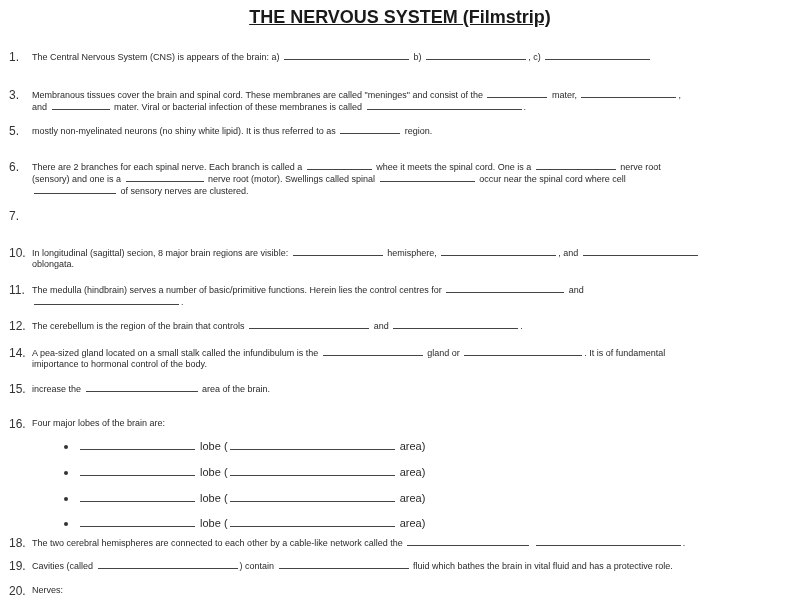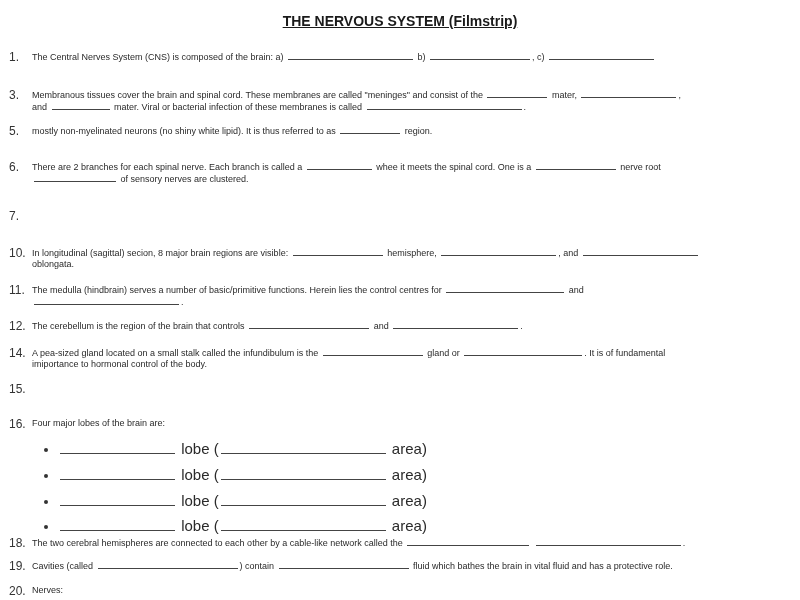--- a/index.html
+++ b/index.html
@@ -3,61 +3,62 @@
 <meta charset="utf-8">
 <style>
   html, body { margin: 0; padding: 0; }
   body {
     width: 800px; height: 600px; overflow: hidden;
     background: #ffffff; color: #222222;
     font-family: "Liberation Sans", sans-serif;
     position: relative;
   }
   .title {
-    position: absolute; top: 13px; left: 0; width: 800px;
-    text-align: center; font-weight: bold; font-size: 14px;
+    position: absolute; top: 7px; left: 0; width: 800px;
+    text-align: center; font-weight: bold; font-size: 18px;
     text-decoration: underline; color: #1a1a1a;
   }
   .q { position: absolute; left: 0; width: 800px; font-size: 9px; line-height: 12px; color: #2a2a2a; }
   .num { position: absolute; left: 9px; font-size: 12px; color: #333; top: 1px; }
   .body { position: absolute; left: 32px; width: 720px; }
   .line { white-space: nowrap; display: block; height: 12px; }
   .blank { display: inline-block; border-bottom: 1px solid #444; height: 9px; vertical-align: baseline; margin: 0 2px; }
-  .bullet-row { position: absolute; left: 44px; font-size: 15px; color: #2a2a2a; white-space: nowrap; }
+  .bullet-row { position: absolute; left: 64px; font-size: 11px; color: #2a2a2a; white-space: nowrap; }
   .dot { display: inline-block; width: 4px; height: 4px; border-radius: 50%; background: #333; margin-right: 10px; vertical-align: middle; }
 </style>
 </head>
 <body>
 
 <div class="title">THE NERVOUS SYSTEM (Filmstrip)</div>
 
 <div id="questions">
     <div class="q" style="top: 50px;">
       <span class="num">1.</span>
       <div class="body">
-        <span class="line"><span>The Central Nerves System (CNS) is composed of the brain: a) </span><span class="blank" style="width: 125px;"></span><span> b) </span><span class="blank" style="width: 100px;"></span><span>, c) </span><span class="blank" style="width: 105px;"></span></span>
+        <span class="line"><span>The Central Nervous System (CNS) is appears of the brain: a) </span><span class="blank" style="width: 125px;"></span><span> b) </span><span class="blank" style="width: 100px;"></span><span>, c) </span><span class="blank" style="width: 105px;"></span></span>
       </div>
     </div>
     <div class="q" style="top: 88px;">
       <span class="num">3.</span>
       <div class="body">
         <span class="line"><span>Membranous tissues cover the brain and spinal cord. These membranes are called "meninges" and consist of the </span><span class="blank" style="width: 60px;"></span><span> mater, </span><span class="blank" style="width: 95px;"></span><span>,</span></span>
         <span class="line"><span>and </span><span class="blank" style="width: 58px;"></span><span> mater. Viral or bacterial infection of these membranes is called </span><span class="blank" style="width: 155px;"></span><span>.</span></span>
       </div>
     </div>
     <div class="q" style="top: 124px;">
       <span class="num">5.</span>
       <div class="body">
         <span class="line"><span>mostly non-myelinated neurons (no shiny white lipid). It is thus referred to as </span><span class="blank" style="width: 60px;"></span><span> region.</span></span>
       </div>
     </div>
     <div class="q" style="top: 160px;">
       <span class="num">6.</span>
       <div class="body">
         <span class="line"><span>There are 2 branches for each spinal nerve. Each branch is called a </span><span class="blank" style="width: 65px;"></span><span> whee it meets the spinal cord. One is a </span><span class="blank" style="width: 80px;"></span><span> nerve root</span></span>
+        <span class="line"><span>(sensory) and one is a </span><span class="blank" style="width: 78px;"></span><span> nerve root (motor). Swellings called spinal </span><span class="blank" style="width: 95px;"></span><span> occur near the spinal cord where cell</span></span>
         <span class="line"><span class="blank" style="width: 82px;"></span><span> of sensory nerves are clustered.</span></span>
       </div>
     </div>
     <div class="q" style="top: 209px;">
       <span class="num">7.</span>
       <div class="body">
       </div>
     </div>
     <div class="q" style="top: 246px;">
       <span class="num">10.</span>
@@ -82,20 +83,21 @@
     <div class="q" style="top: 346px;">
       <span class="num">14.</span>
       <div class="body">
         <span class="line"><span>A pea-sized gland located on a small stalk called the infundibulum is the </span><span class="blank" style="width: 100px;"></span><span> gland or </span><span class="blank" style="width: 118px;"></span><span>. It is of fundamental</span></span>
         <span class="line"><span>imiportance to hormonal control of the body.</span></span>
       </div>
     </div>
     <div class="q" style="top: 382px;">
       <span class="num">15.</span>
       <div class="body">
+        <span class="line"><span>increase the </span><span class="blank" style="width: 112px;"></span><span> area of the brain.</span></span>
       </div>
     </div>
     <div class="q" style="top: 417px;">
       <span class="num">16.</span>
       <div class="body">
         <span class="line"><span>Four major lobes of the brain are:</span></span>
       </div>
     </div>
     <div class="q" style="top: 536px;">
       <span class="num">18.</span>

